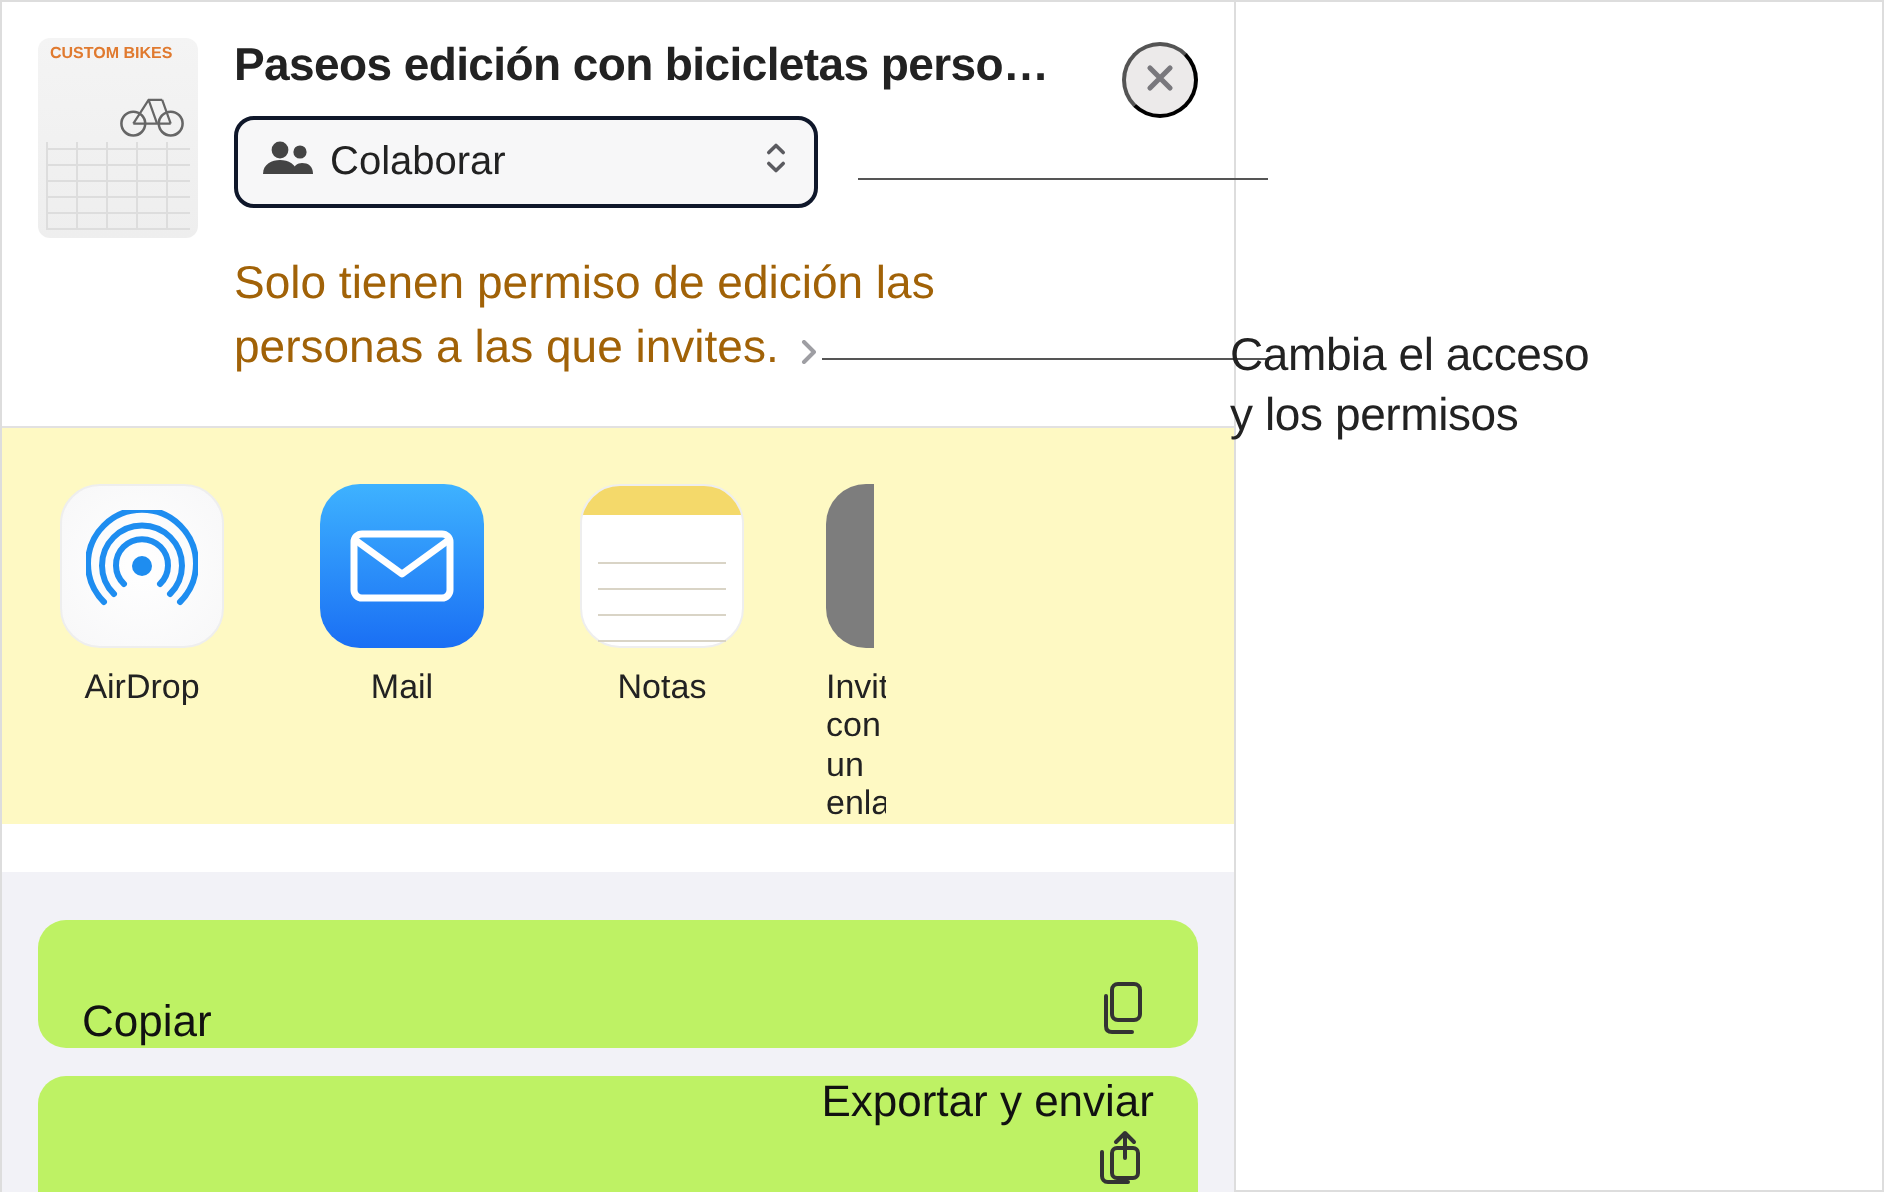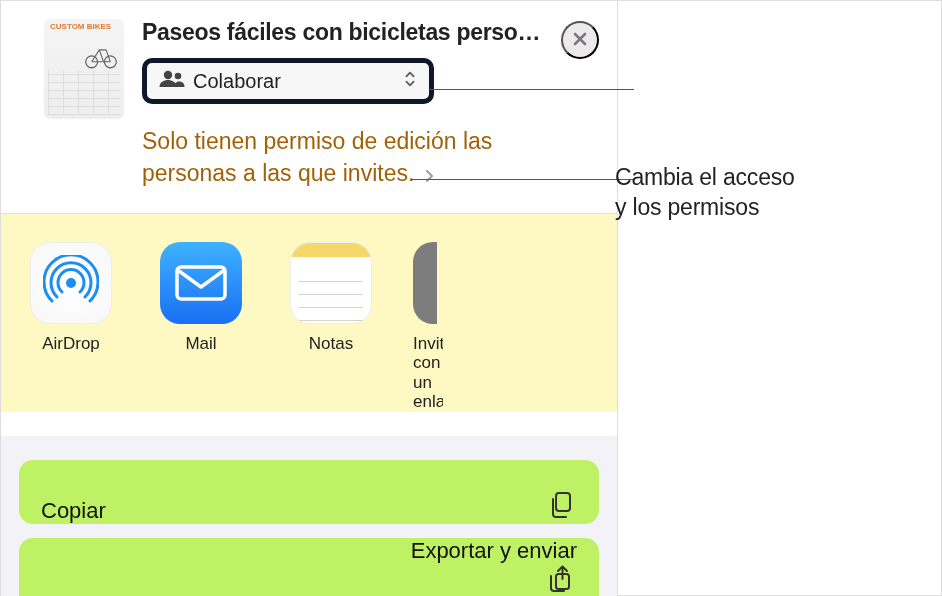--- a/index.html
+++ b/index.html
@@ -24,21 +24,20 @@
     left: 0;
     top: 0;
     border-right: 1px solid #ddd;
     background: #fff;
     overflow: hidden;
   }
   .header {
     position: relative;
     padding: 18px 18px 0 18px;
     display: flex;
-    margin-left: 25px;
   }
   .thumb {
     width: 80px;
     height: 100px;
     background: linear-gradient(180deg,#f4f4f4 0%,#eee 100%);
     border-radius: 6px;
     position: relative;
     overflow: hidden;
     flex-shrink: 0;
     padding: 4px;
@@ -96,21 +95,21 @@
     align-items: center;
     justify-content: center;
     cursor: pointer;
   }
   .close-btn svg { width: 16px; height: 16px; }
   .dropdown {
     margin-top: 12px;
     width: 292px;
     height: 46px;
     background: #f7f7f8;
-    border: 5px solid #0f172a;
+    border: 2px solid #0f172a;
     border-radius: 10px;
     display: flex;
     align-items: center;
     padding: 0 12px;
     cursor: pointer;
   }
   .dropdown .people-icon { margin-right: 8px; }
   .dropdown .label {
     font-size: 20px;
     color: #222;
@@ -259,21 +258,21 @@
         <div class="bike">
           <svg viewBox="0 0 40 32">
               <circle cx="9" cy="24" r="7" fill="none" stroke="#666" stroke-width="1.5"></circle>
               <circle cx="31" cy="24" r="7" fill="none" stroke="#666" stroke-width="1.5"></circle>
               <path d="M9 24 L18 10 L26 10 M18 10 L23 24 L31 24 M23 24 L9 24 M26 10 L31 24" fill="none" stroke="#666" stroke-width="1.3"></path>
             </svg>
         </div>
         <div class="grid"></div>
       </div>
       <div class="header-main">
-        <div class="title">Paseos fáciles con bicicletas perso…</div>
+        <div class="title">Paseos edición con bicicletas perso…</div>
 
         <div class="dropdown">
           <span class="people-icon">
             <svg width="26" height="18" viewBox="0 0 26 18">
               <circle cx="9" cy="5" r="4.2" fill="#444"></circle>
               <path d="M0.5 17 C0.5 12, 5 10, 9 10 C13 10, 17.5 12, 17.5 17 Z" fill="#444"></path>
               <circle cx="19" cy="6" r="3.3" fill="#444"></circle>
               <path d="M15 17 C15 13, 18 11.5, 20 11.5 C23 11.5, 25.5 13, 25.5 17 Z" fill="#444"></path>
             </svg>
           </span>

